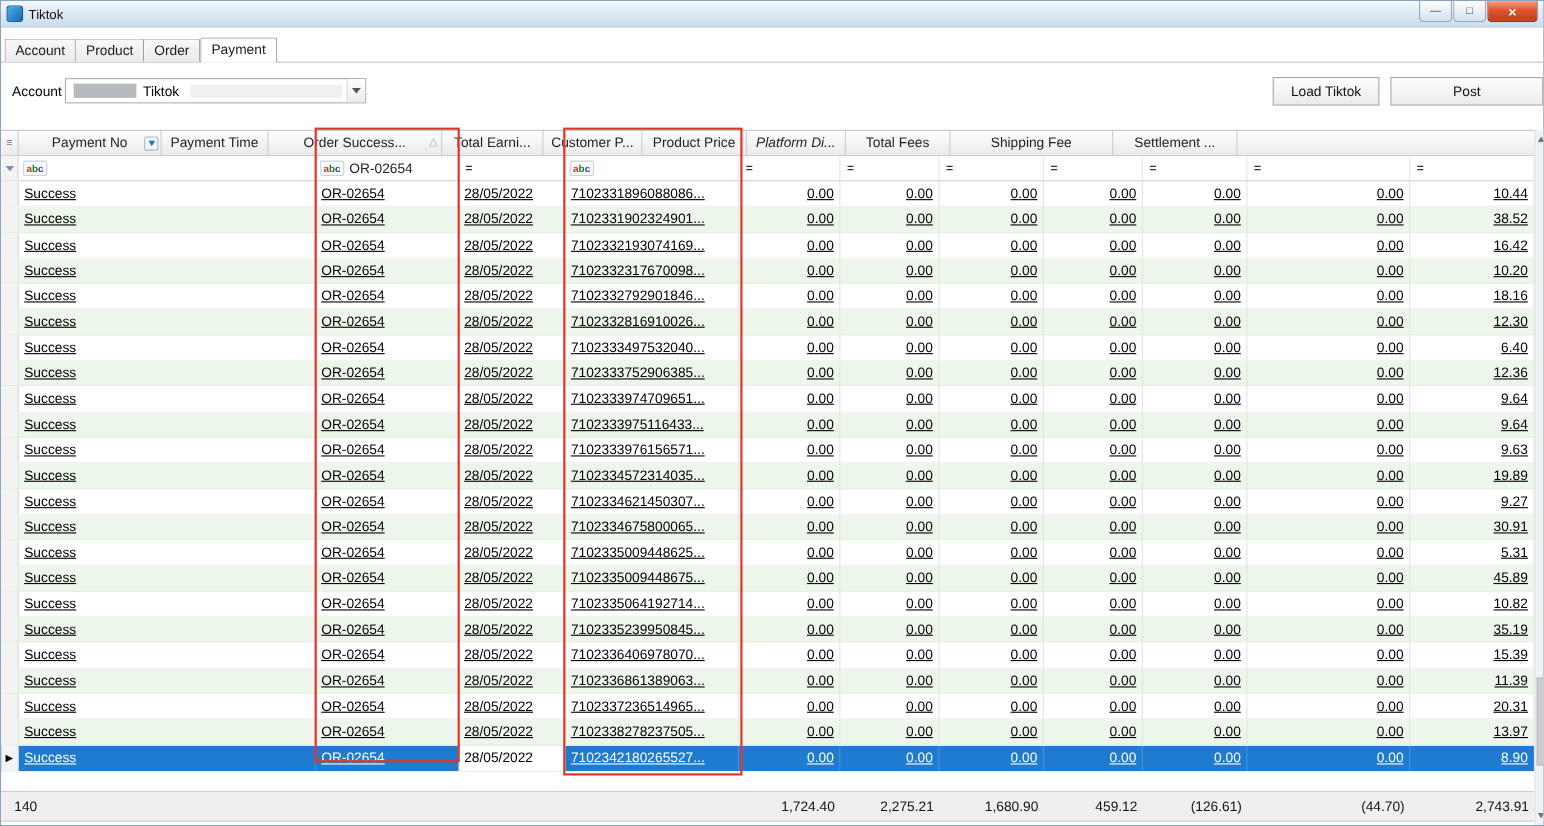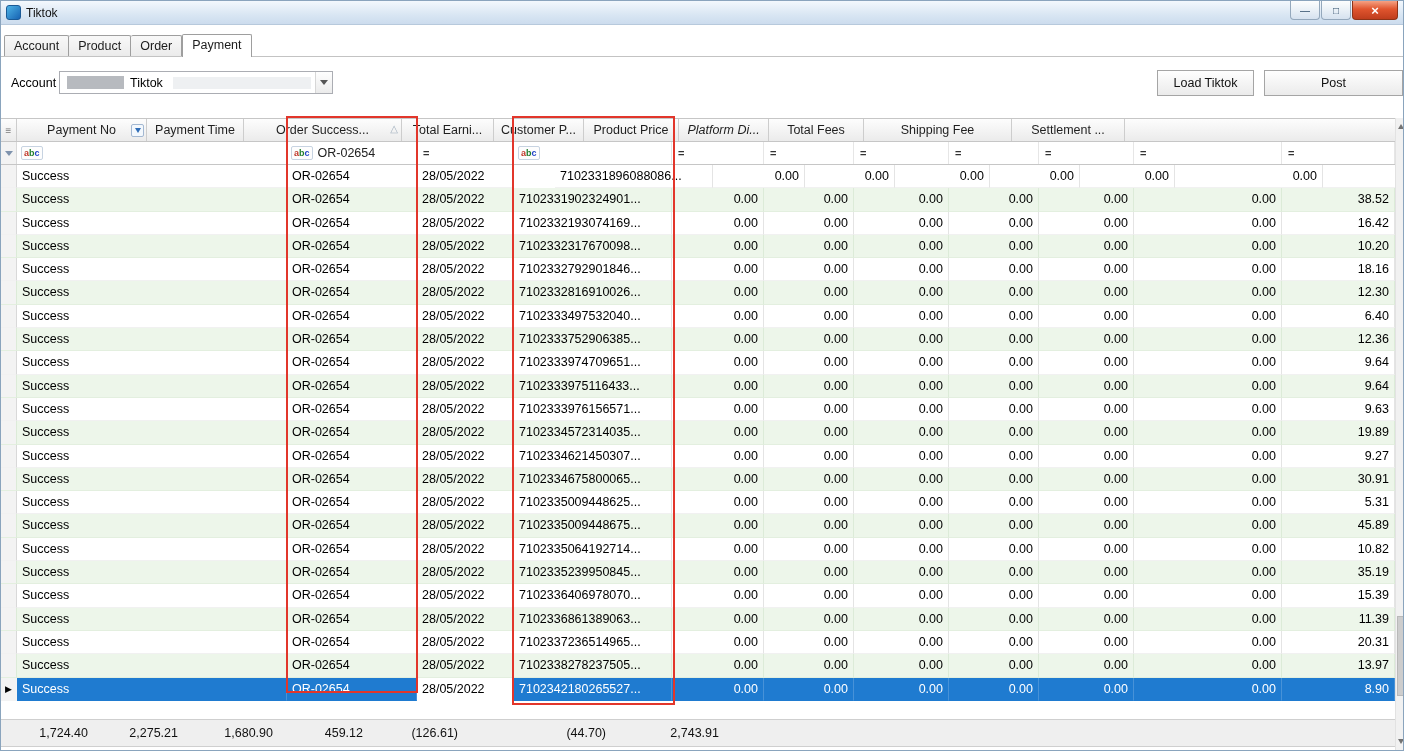--- a/index.html
+++ b/index.html
@@ -69,21 +69,21 @@
            color:#222; overflow:hidden; white-space:nowrap; flex:none; }
   .fcell.ind { justify-content:center; padding-left:0; background:#f3f3f3; border-right:1px solid #d9d9d9; }
   .pin { width:0; height:0; border-left:4px solid transparent; border-right:4px solid transparent;
          border-top:5px solid #7f93ad; }
   .abc { display:inline-flex; font-size:9px; font-weight:bold; line-height:10px;
          border:1px solid #c7d3e1; background:#fdfdfd; padding:1px 2px; border-radius:2px; }
   .abc-a { color:#c0392b; } .abc-b { color:#1f7d2c; } .abc-c { color:#2246c8; }
   .eq { color:#333; font-weight:bold; font-size:11px; margin-left:2px; }
   .fval { margin-left:5px; }
 
-  .grow { display:flex; height:23.3px; line-height:23.1px; background:#fff; }
+  .grow { display:flex; height:23.3px; line-height:23.1px; background:#fff;text-decoration:underline; }
   .grow.alt { background:#edf6ea; }
   .grow.sel { background:#1f7bd0; color:#fff; }
   .cell { border-right:1px solid #e4e4e4; border-bottom:1px solid #f1f1f1;
           overflow:hidden; white-space:nowrap; padding:0 5px; flex:none; }
   .grow.alt .cell { border-bottom-color:#e3efdf; border-right-color:#dcebd8; }
   .cell.num { text-align:right; }
   .cell.ind { padding:0; text-align:center; background:#f3f3f3;
               border-right:1px solid #d9d9d9; color:#000; font-size:9px; }
   .grow.sel .cell { border-right-color:rgba(255,255,255,.18); border-bottom-color:transparent; }
   .grow.sel .cell.ind { background:#f3f3f3; color:#000; }
@@ -238,21 +238,21 @@
         <div class="fcell" style="width: 113px;">
           <div class="eq">=</div>
         </div>
       </div>
     <div>
         <div class="grow">
           <div class="cell ind" style="width: 16px;"></div>
           <div class="cell" style="width: 270px;">Success</div>
           <div class="cell" style="width: 130px;">OR-02654</div>
           <div class="cell" style="width: 97px;">28/05/2022</div>
-          <div class="cell" style="width: 158px; margin-left: 41px;">7102331896088086...</div>
+          <div class="cell" style="width: 158px;">7102331896088086...</div>
           <div class="cell num" style="width: 92px;">0.00</div>
           <div class="cell num" style="width: 90px;">0.00</div>
           <div class="cell num" style="width: 95px;">0.00</div>
           <div class="cell num" style="width: 90px;">0.00</div>
           <div class="cell num" style="width: 95px;">0.00</div>
           <div class="cell num" style="width: 148px;">0.00</div>
           <div class="cell num" style="width: 113px;">10.44</div>
         </div>
         <div class="grow alt">
           <div class="cell ind" style="width: 16px;"></div>
@@ -558,20 +558,21 @@
           <div class="cell num" style="width: 90px;">0.00</div>
           <div class="cell num" style="width: 95px;">0.00</div>
           <div class="cell num" style="width: 90px;">0.00</div>
           <div class="cell num" style="width: 95px;">0.00</div>
           <div class="cell num" style="width: 148px;">0.00</div>
           <div class="cell num" style="width: 113px;">8.90</div>
         </div>
       </div>
 
     <div class="gfooter">
+      <div class="fsum fw-count">140</div>
       <div class="fsum fw-te">1,724.40</div>
       <div class="fsum fw-cp">2,275.21</div>
       <div class="fsum fw-pp">1,680.90</div>
       <div class="fsum fw-pd">459.12</div>
       <div class="fsum fw-tf">(126.61)</div>
       <div class="fsum fw-sf">(44.70)</div>
       <div class="fsum fw-st">2,743.91</div>
     </div>
   </div>
 

